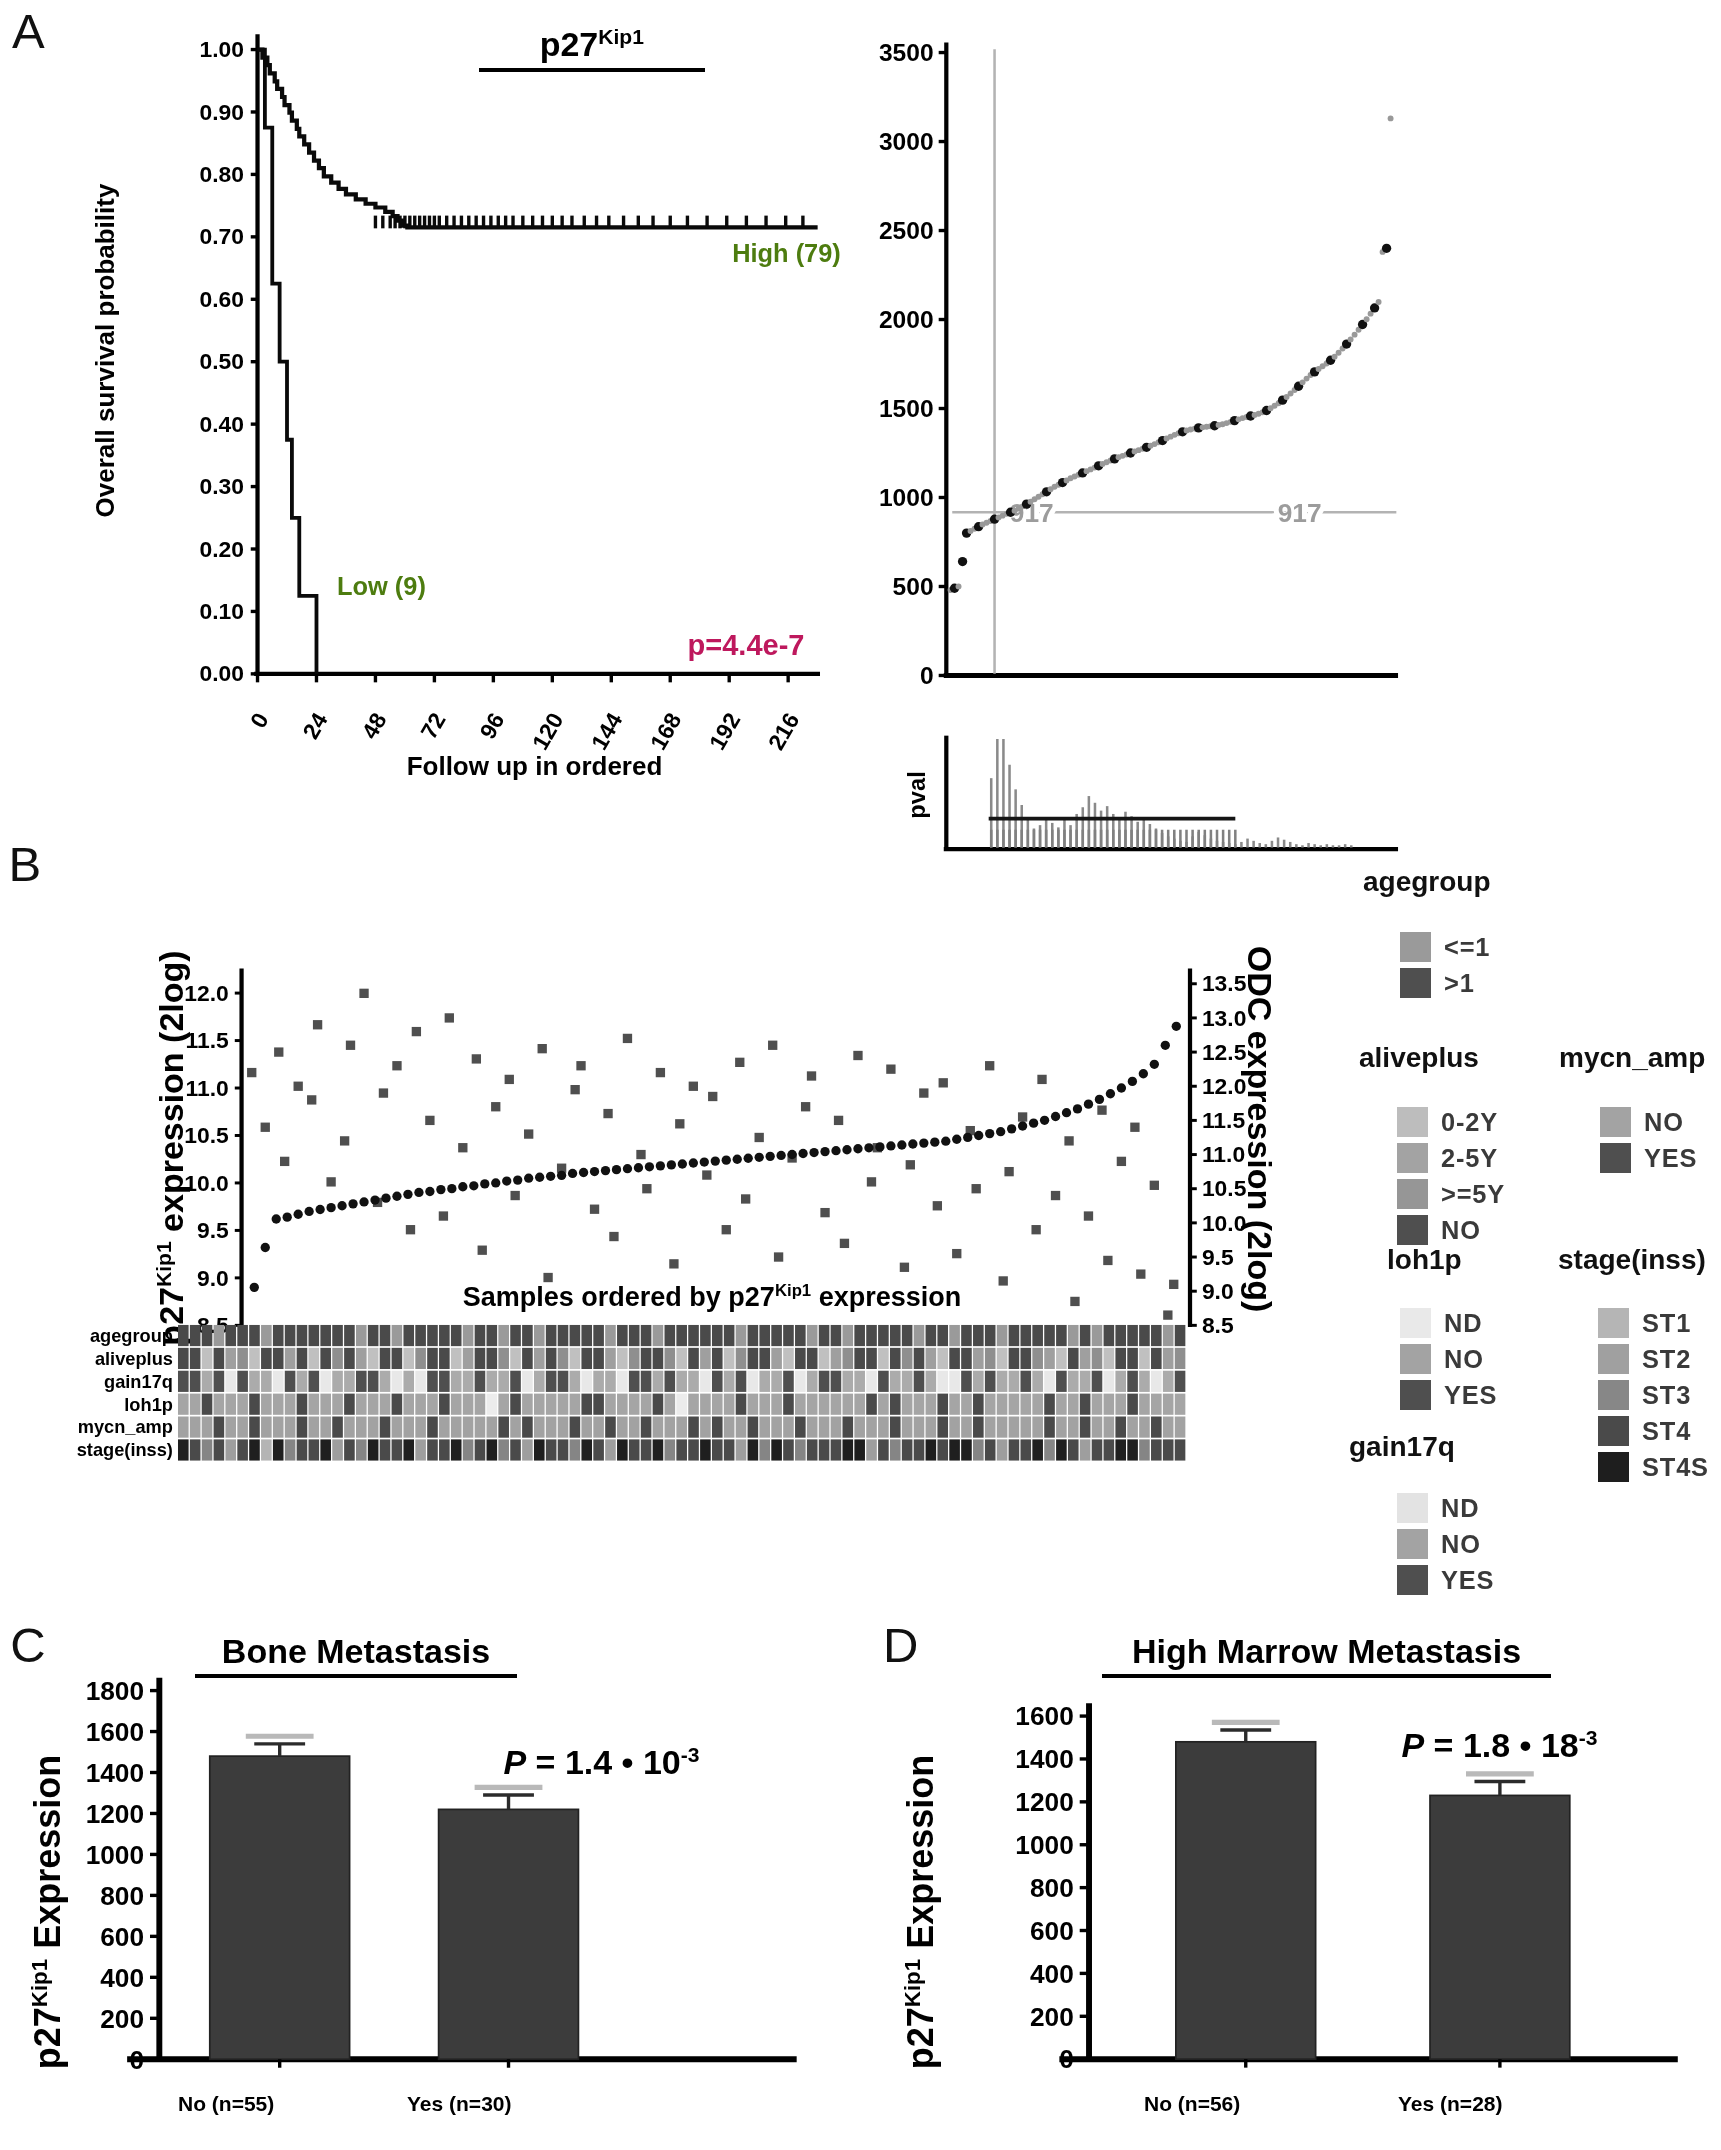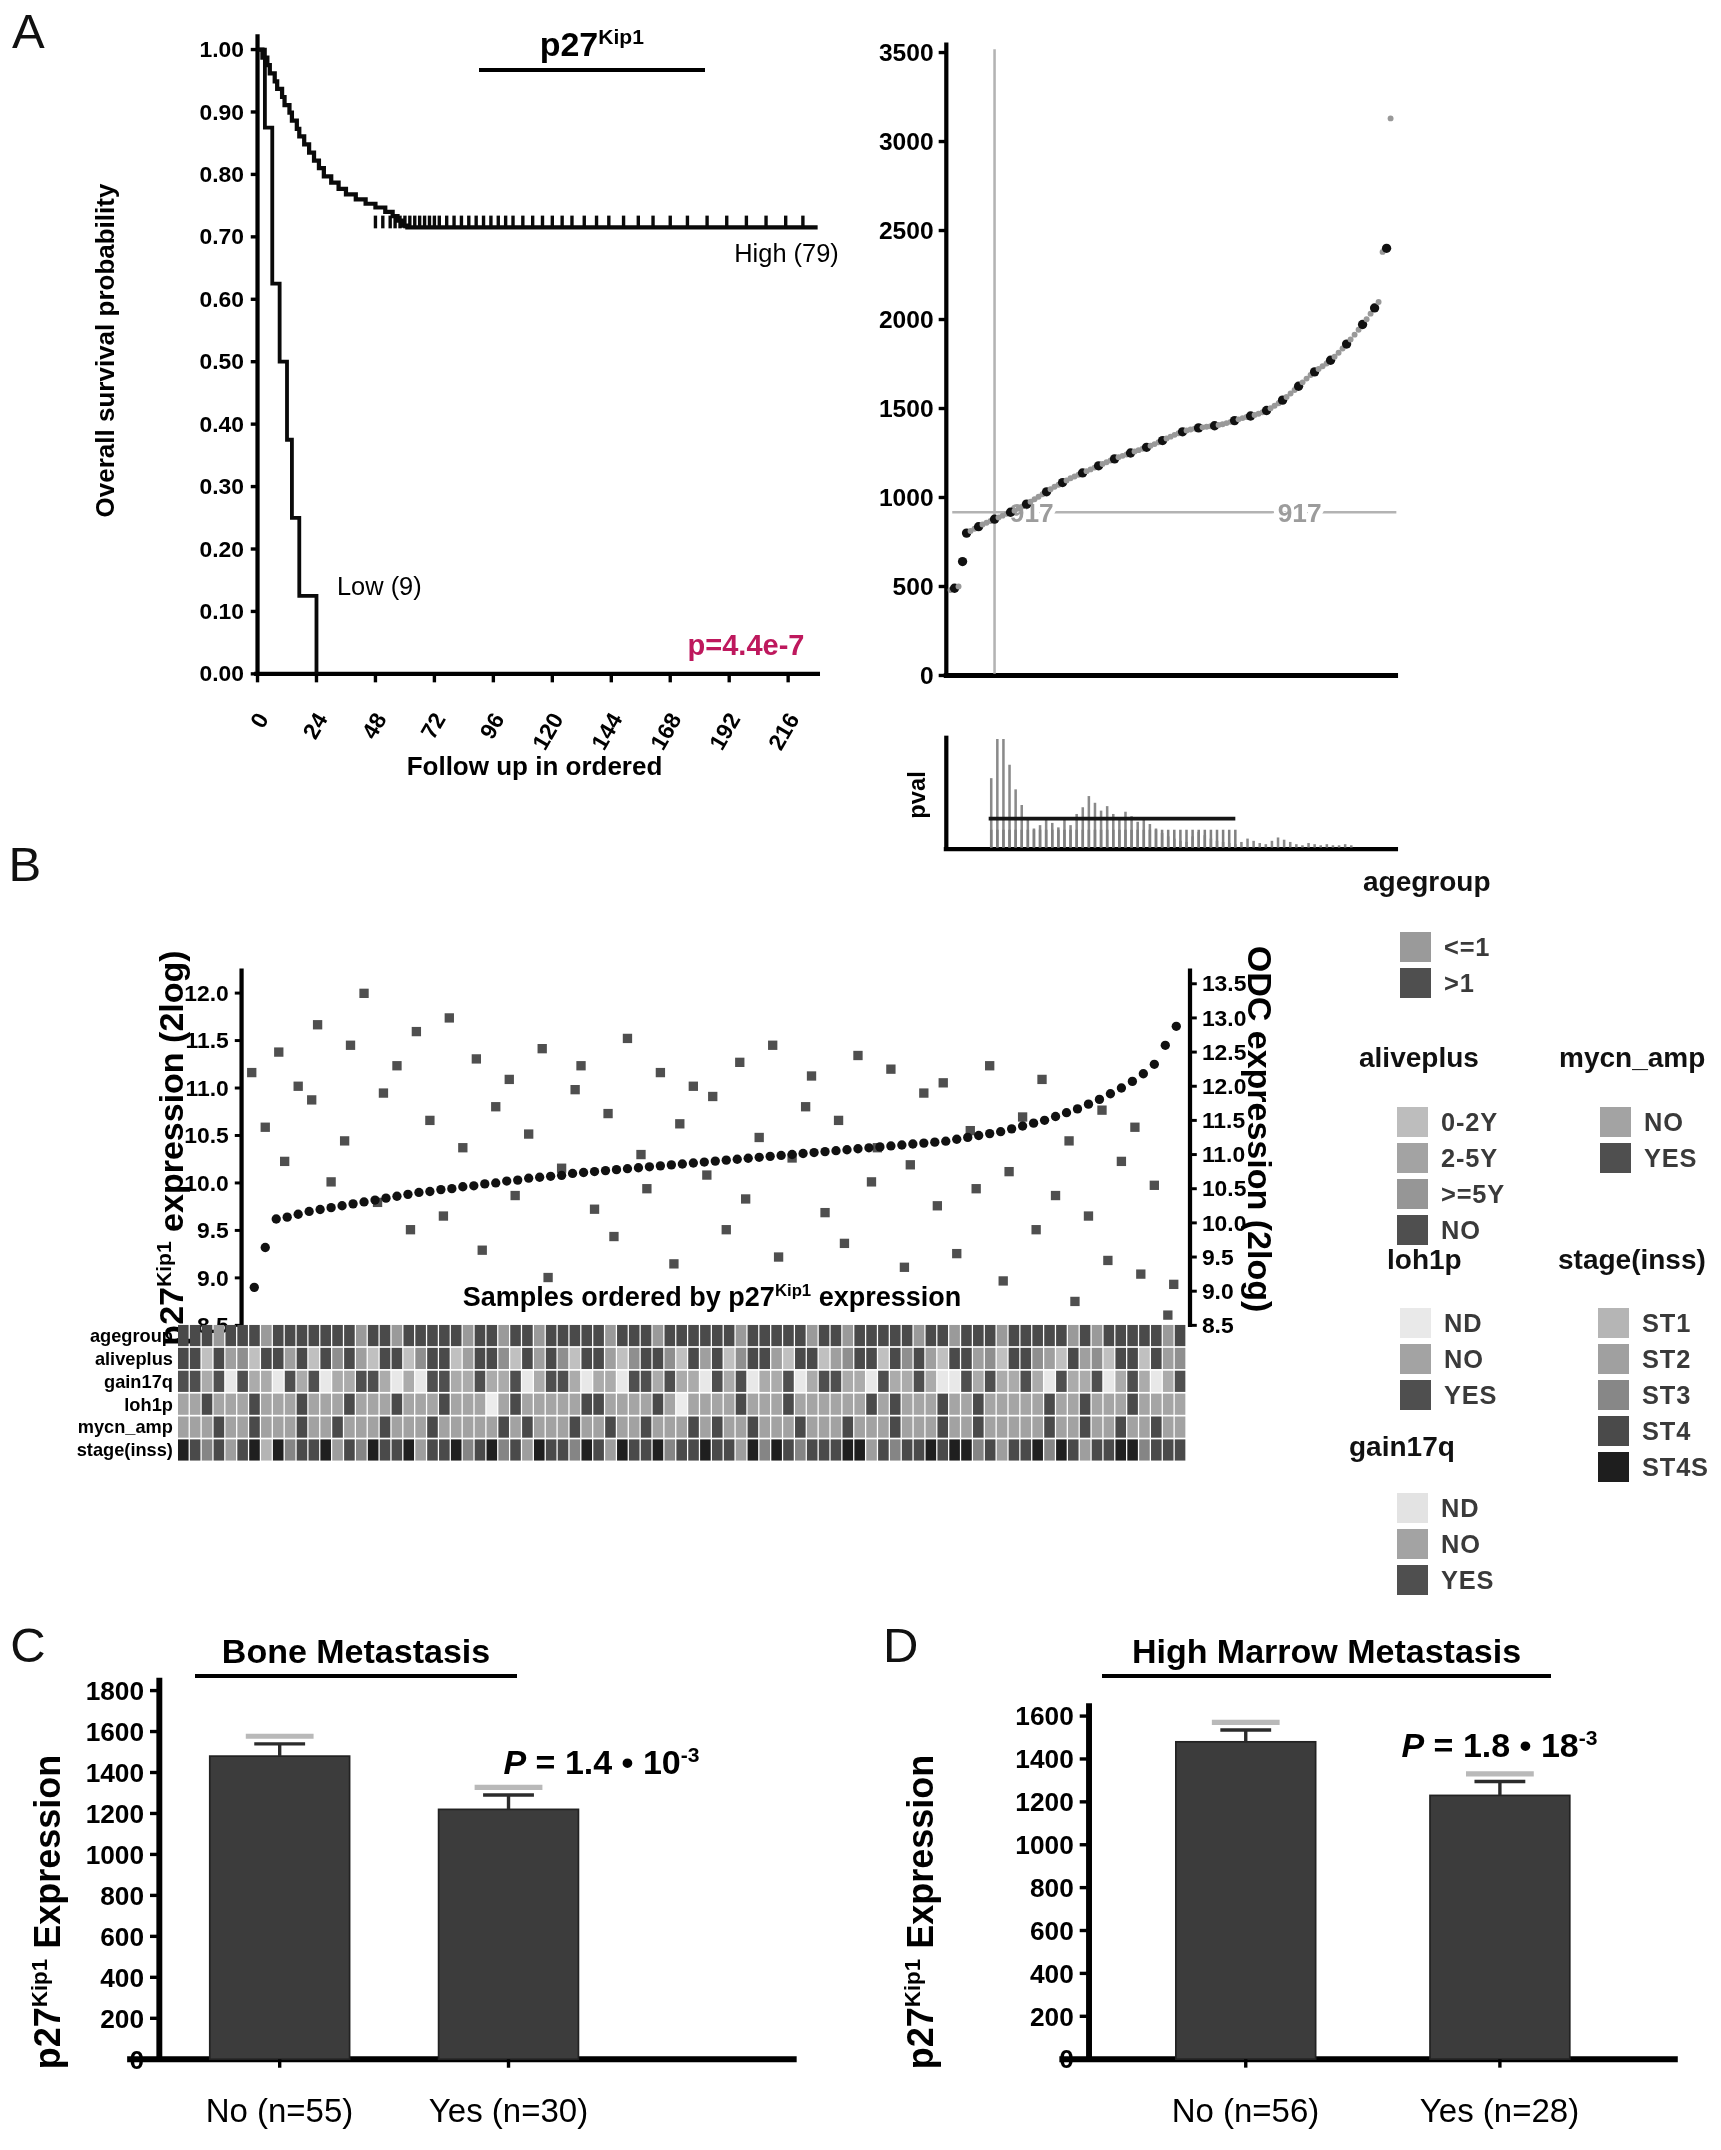--- a/index.html
+++ b/index.html
@@ -3,31 +3,31 @@
 <meta charset="utf-8">
 <style>
   html,body{margin:0;padding:0;background:#fff;}
   .fig{position:relative;width:1721px;height:2150px;background:#fff;
        font-family:"Liberation Sans",sans-serif;color:#000;overflow:hidden;}
   .abs{position:absolute;}
   .panel-letter{font-size:49px;font-weight:500;color:#111;}
   .it{font-style:italic;}
   sup{font-size:62%;vertical-align:super;font-weight:inherit;}
   .km-title{font-size:34px;font-weight:bold;border-bottom:4.2px solid #000;padding:0 6.8px 3.4px 6.8px;text-align:center;}
-  .annot{font-size:25.4px;font-weight:400;color:#000000;}
+  .annot{font-size:25.4px;font-weight:700;color:#4d7c0f;}
   .pv{font-size:29px;font-weight:bold;color:#be185d;}
   .axis-title{font-size:26px;font-weight:bold;text-align:center;}
   .vlabel{transform:rotate(-90deg);text-align:center;}
   .vlabel-r{transform:rotate(90deg);text-align:center;}
   .big-ylab{font-size:34px;font-weight:bold;}
   .bar-ylab{font-size:36px;font-weight:bold;}
   .b-annot{font-size:36px;font-weight:bold;text-align:center;}
   .bar-title{font-size:34px;font-weight:bold;border-bottom:4.2px solid #000;padding-bottom:3.4px;text-align:center;}
   .bar-p{font-size:34px;font-weight:bold;text-align:center;}
-  .cat-label{font-size:33px;font-weight:normal;text-align:center;}
+  .cat-label{font-size:21px;font-weight:bold;}
   .legend-title{font-size:28px;font-weight:bold;color:#111;}
   .legend-row{display:flex;align-items:center;height:36px;}
   .legend-swatch{width:30.5px;height:30.5px;margin-right:13.6px;flex:0 0 30.5px;}
   .legend-label{font-size:25.4px;font-weight:bold;color:#3a3a3a;letter-spacing:0.8px;}
   svg{position:absolute;overflow:visible;}
 </style>
 </head>
 <body>
 
 <div class="fig">

